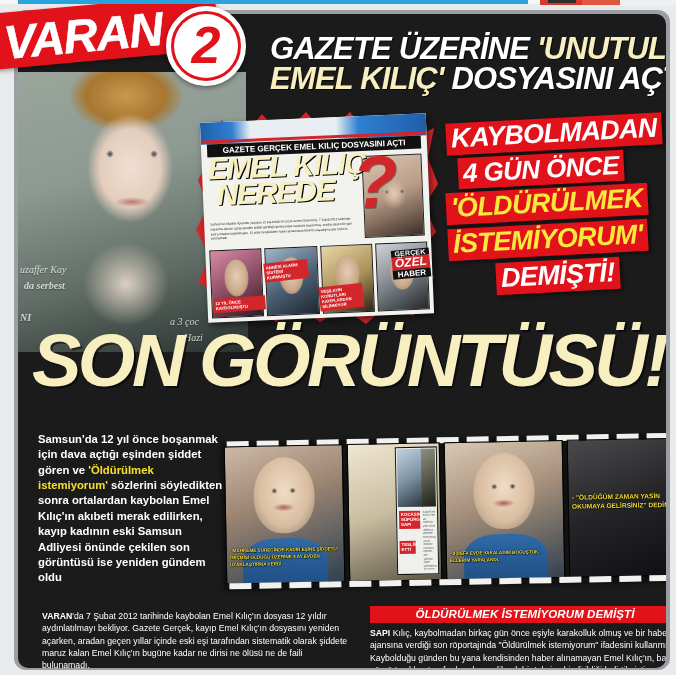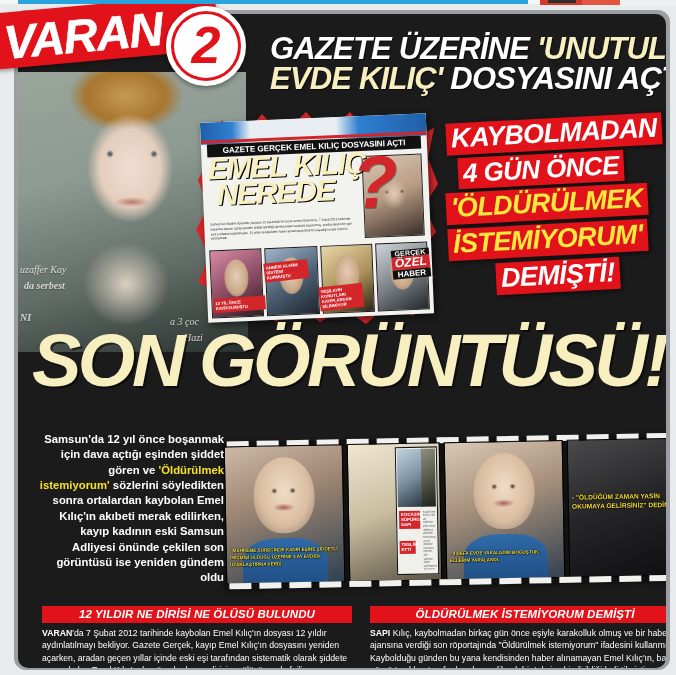--- a/index.html
+++ b/index.html
@@ -393,21 +393,21 @@
   
   .spot {
     position: absolute;
     left: 20px; top: 418px;
     width: 186px;
     z-index: 36;
     color: #ffffff;
     font-size: 11.3px;
     font-weight: bold;
     line-height: 1.36;
-    text-align: right;
+    text-align: left;
   }
   .spot .hl { color: #f6e02a; }
 
   
   .filmstrip {
     position: absolute;
     left: 205px; top: 424px;
     width: 466px; height: 146px;
     z-index: 35;
     transform: rotate(-1.1deg);
@@ -568,21 +568,21 @@
       <span class="ghost-text gt2">da serbest</span>
       <span class="ghost-text gt3">NI</span>
       <span class="ghost-text gt4">a 3 çoc</span>
       <span class="ghost-text gt5">Hazi</span>
     </div>
 
     <div class="header-plate"></div>
 
     <div class="main-headline">
       <span class="mh-line"><span>GAZETE ÜZERİNE </span><span class="hl-cream">'UNUTULAN</span></span>
-      <span class="mh-line"><span class="hl-cream">EVDE KILIÇ'</span><span> DOSYASINI AÇTI!</span></span>
+      <span class="mh-line"><span class="hl-cream">EMEL KILIÇ'</span><span> DOSYASINI AÇTI!</span></span>
     </div>
 
     <svg class="clip-burst" viewBox="0 0 244 216">
       <polygon fill="#d3262b" points="6,34 26,10 44,30 66,4 86,26 110,2 130,24 154,2 174,26 196,6 214,30 238,18 232,48 242,74 228,96 240,122 224,142 238,168 214,180 218,206 190,196 170,214 148,198 124,212 102,196 80,212 58,196 36,208 22,184 2,172 14,146 0,120 12,96 2,70 14,48"></polygon>
     </svg>
 
     <div class="clip-inset">
       <div class="clip-masthead"></div>
       <div class="clip-masthead-bar"></div>
       <div class="clip-strap">GAZETE GERÇEK EMEL KILIÇ DOSYASINI AÇTI</div>
@@ -691,21 +691,20 @@
         <span class="perf"></span>
         <span class="perf"></span>
         <span class="perf"></span>
         <span class="perf"></span>
         <span class="perf"></span>
         <span class="perf"></span>
       </div>
     </div>
 
     <div class="col col-left">
-      <div class="col-head">12 YILDIR NE DİRİSİ NE ÖLÜSÜ BULUNDU</div>
       <div class="col-body"><b>VARAN</b><span>'da 7 Şubat 2012 tarihinde kaybolan Emel Kılıç'ın dosyası 12 yıldır aydınlatılmayı bekliyor. Gazete Gerçek, kayıp Emel Kılıç'ın dosyasını yeniden açarken, aradan geçen yıllar içinde eski eşi tarafından sistematik olarak şiddete maruz kalan Emel Kılıç'ın bugüne kadar ne dirisi ne ölüsü ne de faili bulunamadı.</span></div>
     </div>
 
     <div class="col col-right">
       <div class="col-head">ÖLDÜRÜLMEK İSTEMİYORUM DEMİŞTİ</div>
       <div class="col-body"><b>SAPI</b><span> Kılıç, kaybolmadan birkaç gün önce eşiyle karakolluk olmuş ve bir haber ajansına verdiği son röportajında "Öldürülmek istemiyorum" ifadesini kullanmıştı. Kaybolduğu günden bu yana kendisinden haber alınamayan Emel Kılıç'ın, bazı görgü tanıkları tarafından darp edilerek bir taksiye bindirildiği belirtilmişti.</span></div>
 
     </div>
 
   </div>

